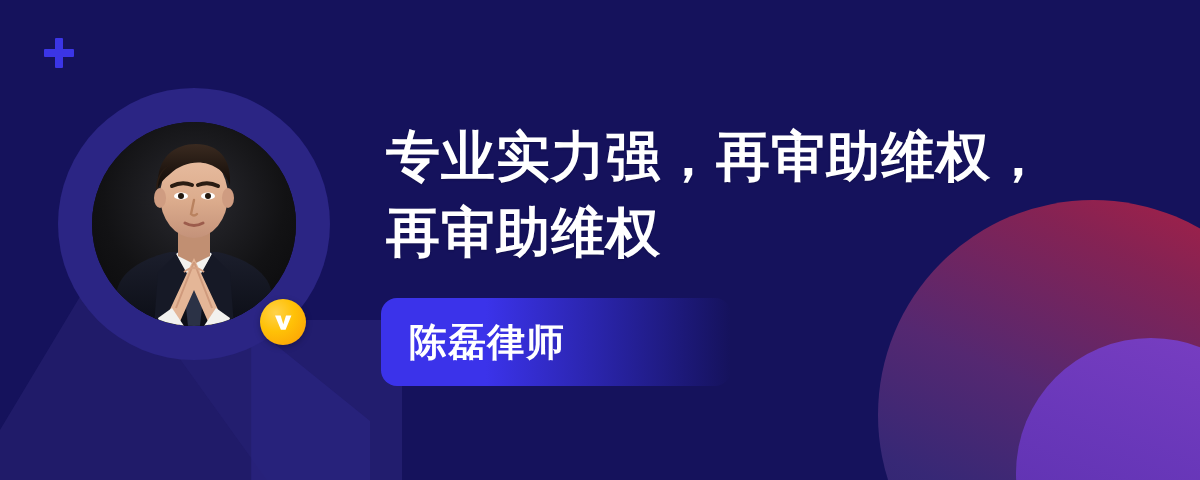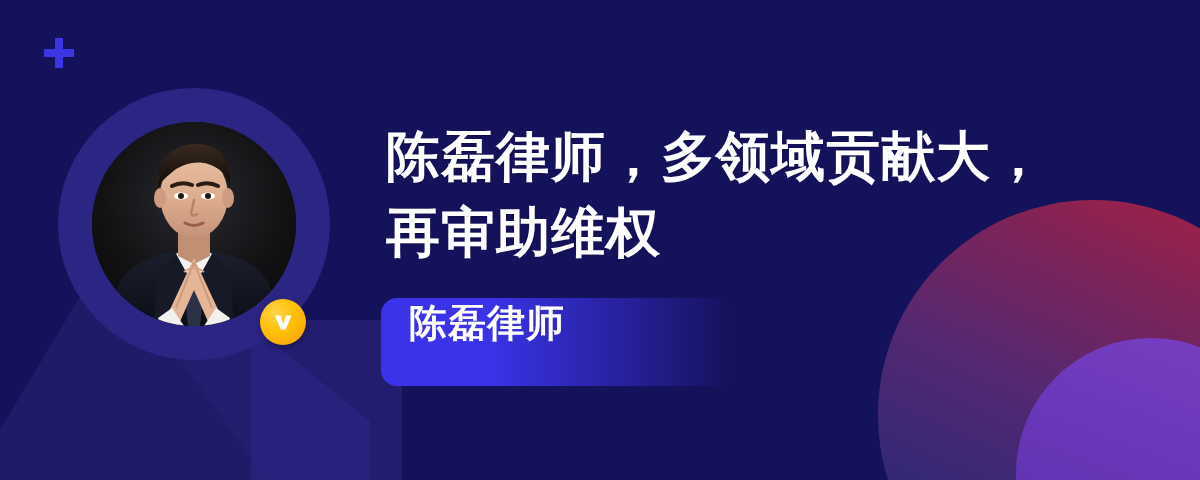--- a/index.html
+++ b/index.html
@@ -158,20 +158,21 @@
 
   .name-pill {
     position:absolute;
     left:-5px;
     top:180px;
     width:350px;
     height:88px;
     border-radius:16px;
     background:linear-gradient(90deg,#3b33ea 0%,#3b33ea 30%,rgba(59,51,234,.55) 62%,rgba(59,51,234,0) 100%);
     display:flex;
+    align-items:center;
   }
 
   .name-text {
     padding-left:28px;
     font-size:38px;
     font-weight:700;
     color:#ffffff;
     letter-spacing:1px;
     white-space:nowrap;
   }
@@ -260,20 +261,20 @@
     </div>
 
     <div class="verify-badge">
       <svg width="26" height="26" viewBox="0 0 26 26" xmlns="http://www.w3.org/2000/svg" aria-hidden="true">
         <path d="M5 6.5 L10.6 6.5 L13.3 15.2 L16 6.5 L21.4 6.5 L15.6 20.8 L10.9 20.8 Z" fill="#ffffff"></path>
       </svg>
     </div>
   </div>
 
   <div class="content">
-    <div class="headline">陈磊律师，多领域贡献大，再审助维权</div>
+    <div class="headline">专业实力强，再审助维权，再审助维权</div>
 
     <div class="name-pill">
       <span class="name-text">陈磊律师</span>
     </div>
   </div>
 
 </div>
 
 </body></html>

